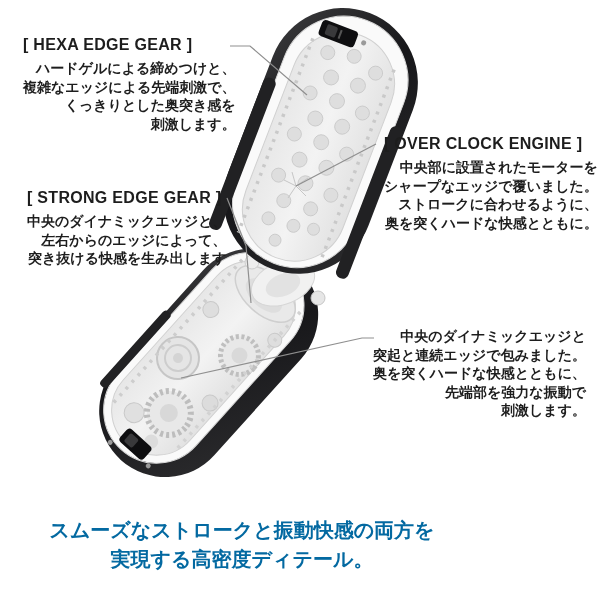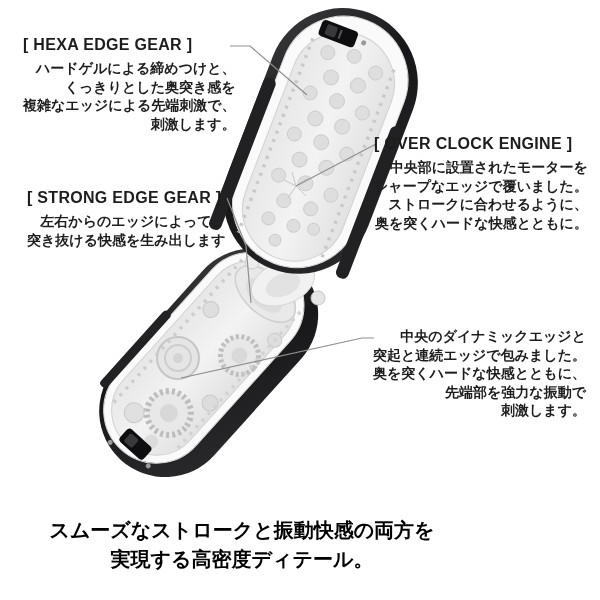--- a/index.html
+++ b/index.html
@@ -5,24 +5,24 @@
   * { margin:0; padding:0; box-sizing:border-box; }
   html,body { width:600px; height:600px; background:#ffffff; }
   body { font-family:"Liberation Sans","DejaVu Sans",sans-serif; overflow:hidden; }
   .canvas { position:relative; width:484px; height:600px; background:#ffffff; }
   svg.art { position:absolute; left:0; top:0; }
   .callout { position:absolute; color:#1d1d1d; }
   .callout .title { font-size:16px; font-weight:bold; letter-spacing:0.3px; margin-bottom:5px; white-space:nowrap; }
   .callout .line  { font-size:14px; font-weight:600; line-height:18.5px; white-space:nowrap;text-align:right; }
   .c1 { left:23px;  top:36px; }
   .c2 { left:27px;  top:189px; }
-  .c3 { left:374px; top:135px; }
+  .c3 { left:384px; top:135px; }
   .c4 { left:373px; top:327px; }
   .tagline { position:absolute; left:0; right:0; top:516px; text-align:center;
-             color:#000000; font-size:20px; font-weight:600; line-height:29px; }
+             color:#0369a1; font-size:20px; font-weight:600; line-height:29px; }
 </style>
 </head>
 <body>
 
 <div class="canvas">
 
   <svg class="art" width="600" height="600" viewBox="0 0 600 600">
     <defs>
       <linearGradient id="blk" x1="0" y1="0" x2="1" y2="1">
         <stop offset="0" stop-color="#3c3c3e"></stop>
@@ -135,27 +135,28 @@
       <polyline points="230,46 250,46 307,95"></polyline>
       <polyline points="227,198 246,246 251,303"></polyline>
       <polyline points="376,144 296,186"></polyline>
       <polyline points="374,338 362,338 181,378"></polyline>
     </g>
   </svg>
 
   <div class="callout c1">
     <div class="title">[ HEXA EDGE GEAR ]</div>
     <div class="line">ハードゲルによる締めつけと、</div>
+    <div class="line">複雑なエッジによる先端刺激で、</div>
     <div class="line">くっきりとした奥突き感を</div>
-    <div class="line">複雑なエッジによる先端刺激で、</div>
     <div class="line">刺激します。</div>
   </div>
 
   <div class="callout c2">
     <div class="title">[ STRONG EDGE GEAR ]</div>
+    <div class="line">中央のダイナミックエッジと、</div>
     <div class="line">左右からのエッジによって、</div>
     <div class="line">突き抜ける快感を生み出します</div>
   </div>
 
   <div class="callout c3">
     <div class="title">[ OVER CLOCK ENGINE ]</div>
     <div class="line">中央部に設置されたモーターを</div>
     <div class="line">シャープなエッジで覆いました。</div>
     <div class="line">ストロークに合わせるように、</div>
     <div class="line">奥を突くハードな快感とともに。</div>

